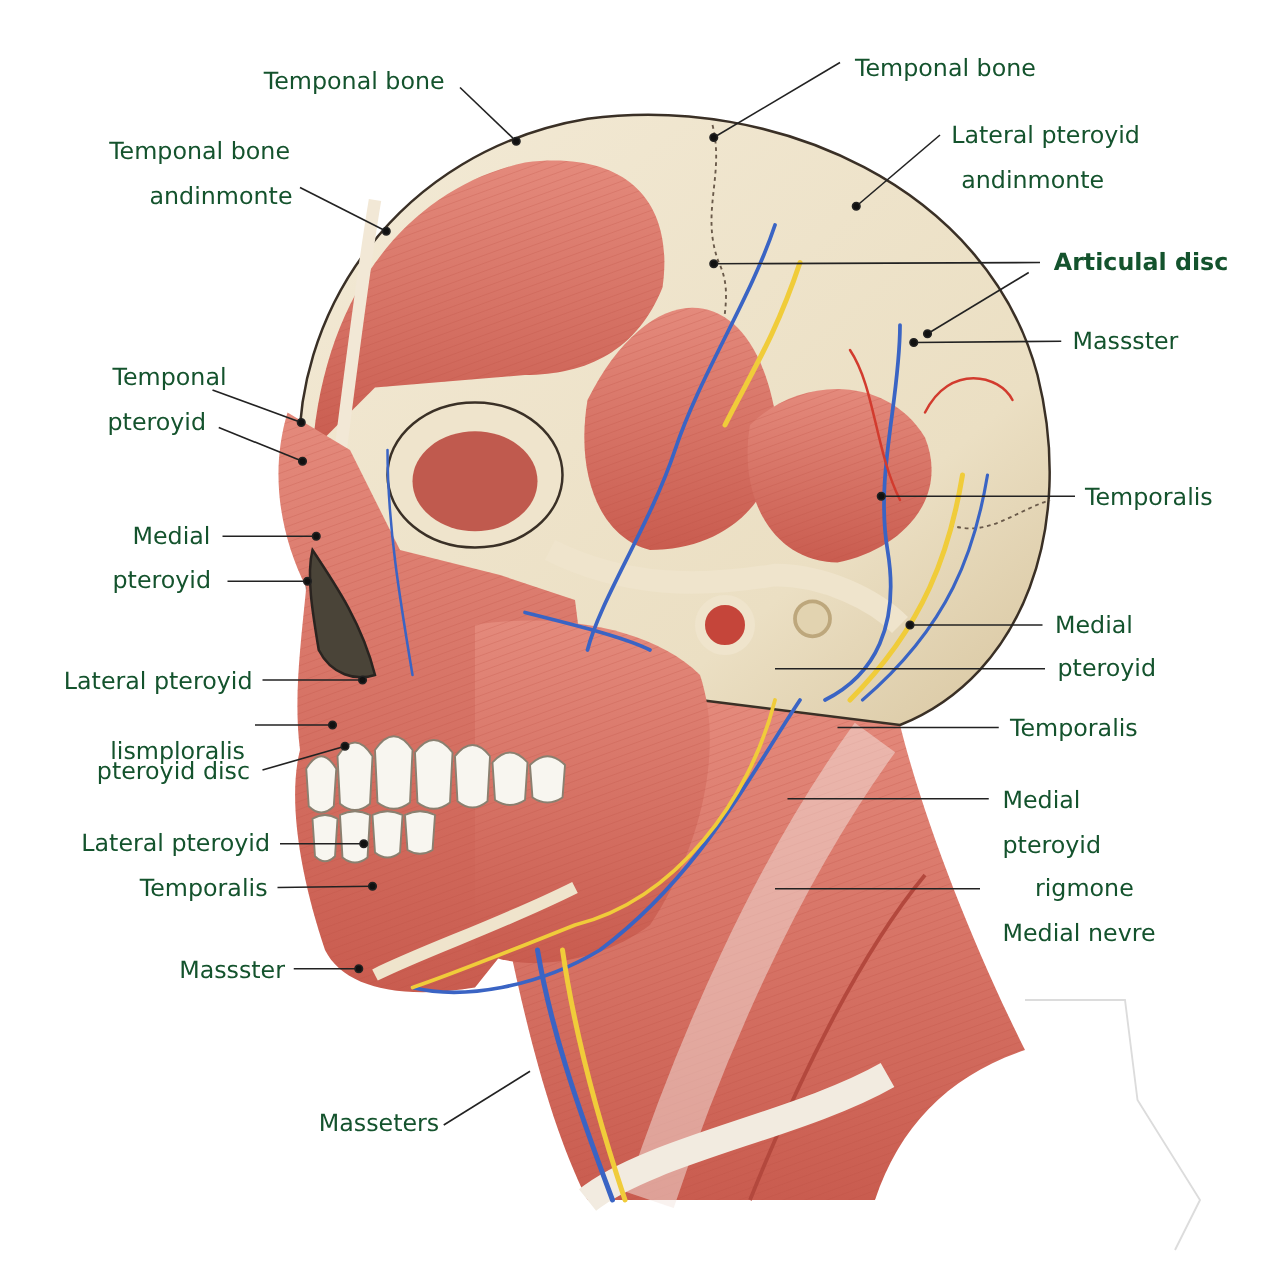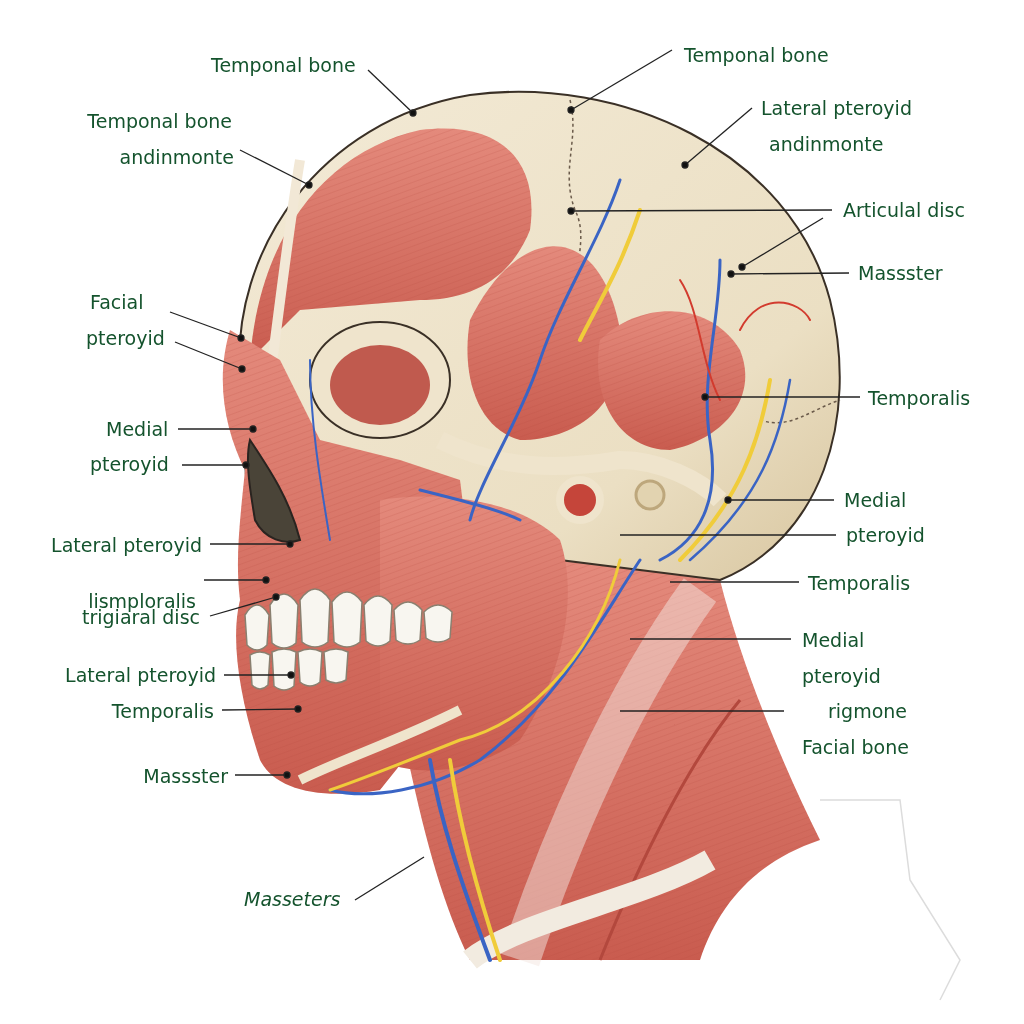--- a/index.html
+++ b/index.html
@@ -144,37 +144,37 @@
     <line x1="836" y1="535" x2="620" y2="535"></line>
     <line x1="799" y1="582" x2="670" y2="582"></line>
     <line x1="791" y1="639" x2="630" y2="639"></line>
     <line x1="784" y1="711" x2="620" y2="711"></line>
   </g>
 </svg>
 
 <div class="lbl" style="left:211px;top:54px;">Temponal bone</div>
 <div class="lbl r" style="left:80px;top:110px;width:152px;">Temponal bone</div>
 <div class="lbl r" style="left:80px;top:146px;width:154px;">andinmonte</div>
-<div class="lbl" style="left:90px;top:291px;">Facial</div>
+<div class="lbl" style="left:90px;top:291px;">Temponal</div>
 <div class="lbl" style="left:86px;top:327px;">pteroyid</div>
 <div class="lbl" style="left:106px;top:418px;">Medial</div>
 <div class="lbl" style="left:90px;top:453px;">pteroyid</div>
 <div class="lbl r" style="left:20px;top:534px;width:182px;">Lateral pteroyid</div>
 <div class="lbl r" style="left:40px;top:590px;width:156px;">lismploralis</div>
-<div class="lbl r" style="left:40px;top:606px;width:160px;">trigiaral disc</div>
+<div class="lbl r" style="left:40px;top:606px;width:160px;">pteroyid disc</div>
 <div class="lbl r" style="left:30px;top:664px;width:186px;">Lateral pteroyid</div>
 <div class="lbl r" style="left:60px;top:700px;width:154px;">Temporalis</div>
 <div class="lbl r" style="left:80px;top:765px;width:148px;">Massster</div>
-<div class="lbl" style="left:244px;top:888px;font-style:italic;">Masseters</div>
+<div class="lbl" style="left:255px;top:888px;">Masseters</div>
 
 <div class="lbl" style="left:684px;top:44px;">Temponal bone</div>
 <div class="lbl" style="left:761px;top:97px;">Lateral pteroyid</div>
 <div class="lbl" style="left:769px;top:133px;">andinmonte</div>
-<div class="lbl" style="left:843px;top:199px;">Articulal disc</div>
+<div class="lbl" style="left:843px;top:199px;font-weight:bold;">Articulal disc</div>
 <div class="lbl" style="left:858px;top:262px;">Massster</div>
 <div class="lbl" style="left:868px;top:387px;">Temporalis</div>
 <div class="lbl" style="left:844px;top:489px;">Medial</div>
 <div class="lbl" style="left:846px;top:524px;">pteroyid</div>
 <div class="lbl" style="left:808px;top:572px;">Temporalis</div>
 <div class="lbl" style="left:802px;top:629px;">Medial</div>
 <div class="lbl" style="left:802px;top:665px;">pteroyid</div>
 <div class="lbl" style="left:828px;top:700px;">rigmone</div>
-<div class="lbl" style="left:802px;top:736px;">Facial bone</div>
+<div class="lbl" style="left:802px;top:736px;">Medial nevre</div>
 
 </body></html>

